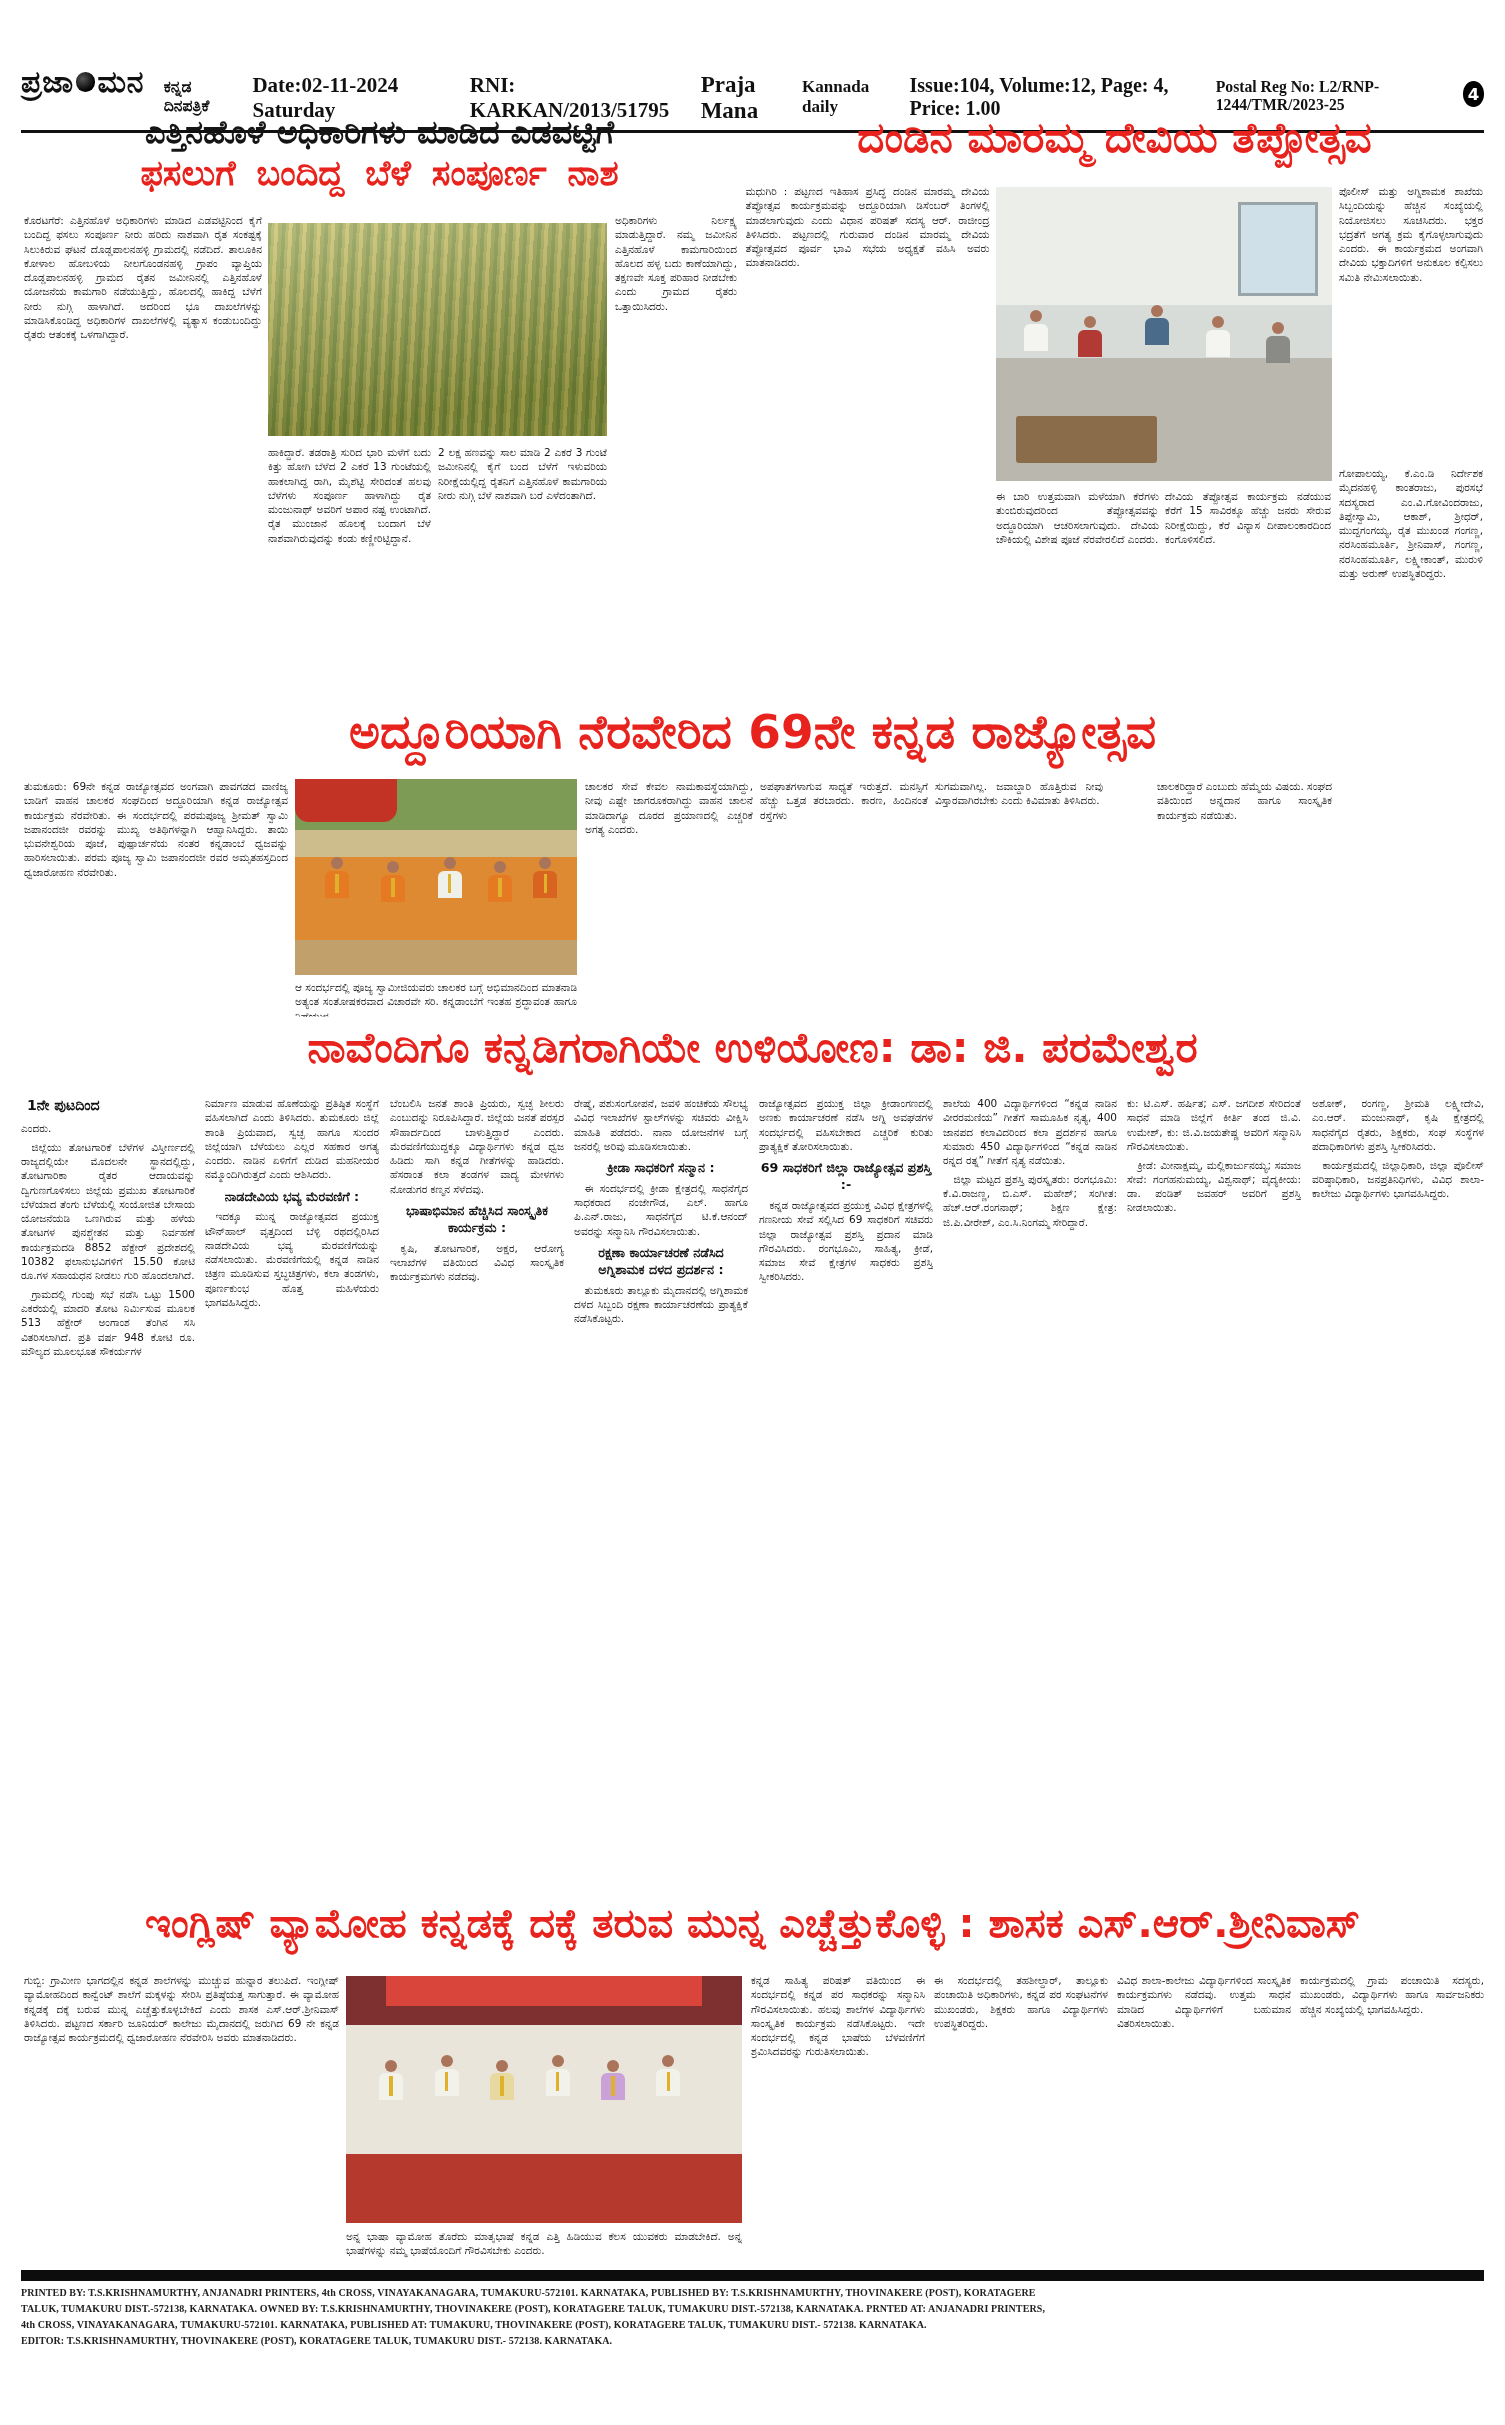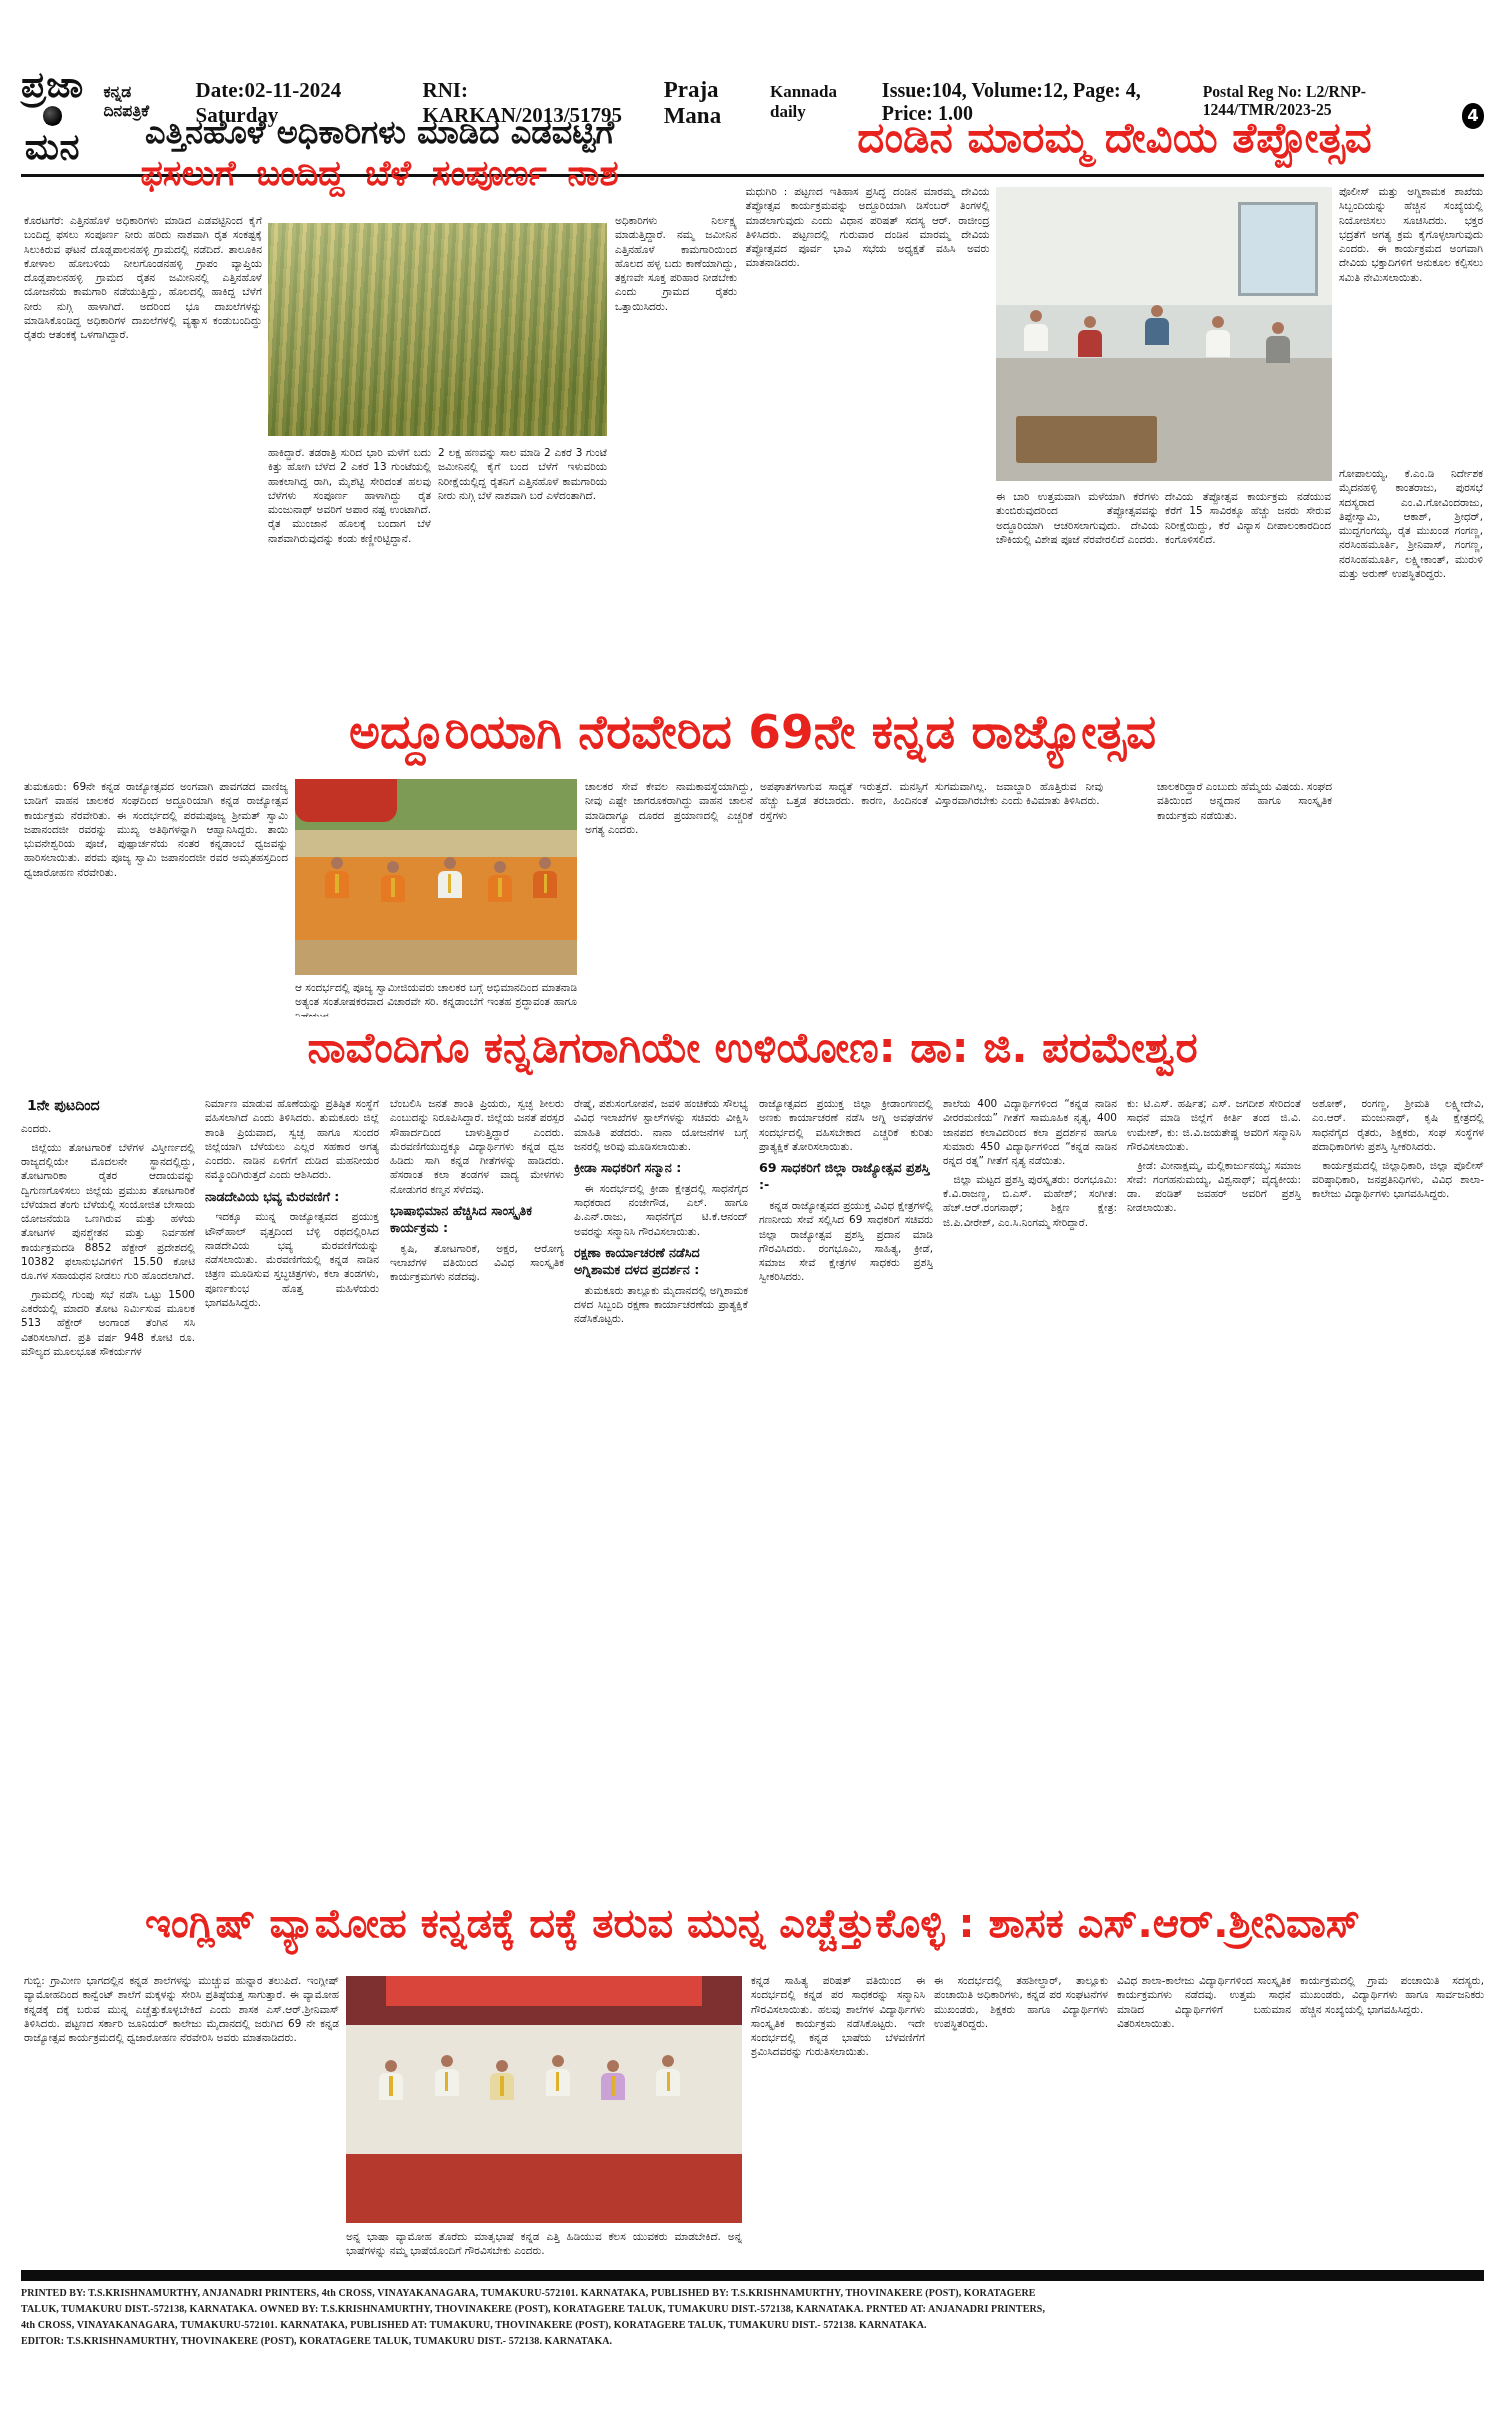--- a/index.html
+++ b/index.html
@@ -1,21 +1,21 @@
 <!DOCTYPE html>
 <html style="font-size:12px"><head>
 <meta charset="utf-8">
 <style>
   html,body{margin:0;padding:0;background:#f2f2f2;}
   .page{position:relative;width:1505px;height:2426px;background:#ffffff;margin:0 auto;
         font-family:"DejaVu Sans","Liberation Sans",sans-serif;color:#111;overflow:hidden;}
   .abs{position:absolute;}
   
   .masthead{display:flex;align-items:baseline;border-bottom:3.7px solid #111;padding-bottom:6px;}
-  .mh-logo{font-size:36px;font-weight:bold;letter-spacing:0.7px;display:flex;align-items:center;flex-direction:column;}
+  .mh-logo{font-size:30px;font-weight:bold;letter-spacing:0.7px;display:flex;align-items:center;}
   .mh-emblem{width:19.5px;height:19.5px;border-radius:50%;background:radial-gradient(circle at 35% 35%,#555,#000 70%);
              display:inline-block;margin:0 2.2px;}
   .mh-tagline{font-size:15.7px;font-weight:bold;margin-left:19.5px;}
   .mh-serif{font-family:"Liberation Serif","DejaVu Serif",serif;font-weight:bold;}
   .mh-date{font-size:21px;margin-left:24px;}
   .mh-rni{font-size:21px;margin-left:25.5px;}
   .mh-name{font-size:23px;margin-left:25.5px;}
   .mh-name-suffix{font-size:17px;margin-left:4.5px;}
   .mh-issue{font-size:20px;margin-left:19.5px;}
   .mh-postal{font-size:15.7px;margin-left:15px;}
@@ -26,21 +26,21 @@
   .hl{font-weight:bold;color:#e8221c;text-align:center;line-height:1.12;}
   .hl-a1{font-size:35px;font-family:Liberation Mono, monospace;}
   .hl-a2{font-size:42px;}
   .hl-a3{font-size:47px;}
   .hl-a4{font-size:42px;}
   .hl-a5{font-size:40px;}
   
   .col{font-size:10.5px;line-height:1.36;text-align:justify;overflow:hidden;color:#141414;}
   .col p{margin:0 0 4.5px 0;text-indent:10.5px;}
   .col p.first{text-indent:0;}
-  .sub{font-size:12.7px;font-weight:bold;text-align:left;margin:6px 0 4.5px 0;color:#111;}
+  .sub{font-size:12.7px;font-weight:bold;text-align:center;margin:6px 0 4.5px 0;color:#111;}
   .marker{font-size:14.2px;font-weight:bold;}
   
   .photo{position:absolute;overflow:hidden;}
   .photo-crop-field{background:
      repeating-linear-gradient(93deg,#77883c 0 3.7px,#9aa04a 3.7px 6.7px,#bfb35c 6.7px 10.5px,#8c9644 10.5px 14.2px);}
   .photo-crop-field .sheen{position:absolute;inset:0;background:linear-gradient(170deg,rgba(255,255,220,.35),rgba(40,60,10,.25) 80%);}
   .photo-temple-meeting{background:linear-gradient(180deg,#eceeea 0 40%,#d8dcd8 40% 58%,#bab7ae 58% 100%);}
   .photo-rajyotsava-procession{background:linear-gradient(180deg,#7e9b55 0 26%,#cdbd8d 26% 40%,#de8a33 40% 82%,#c2a06b 82%);}
   .photo-stage-felicitation{background:linear-gradient(180deg,#7e3030 0 20%,#e9e5da 20% 72%,#b5392c 72%);}
   .win{position:absolute;background:#cfe0e8;border:3px solid #9aa5aa;}

